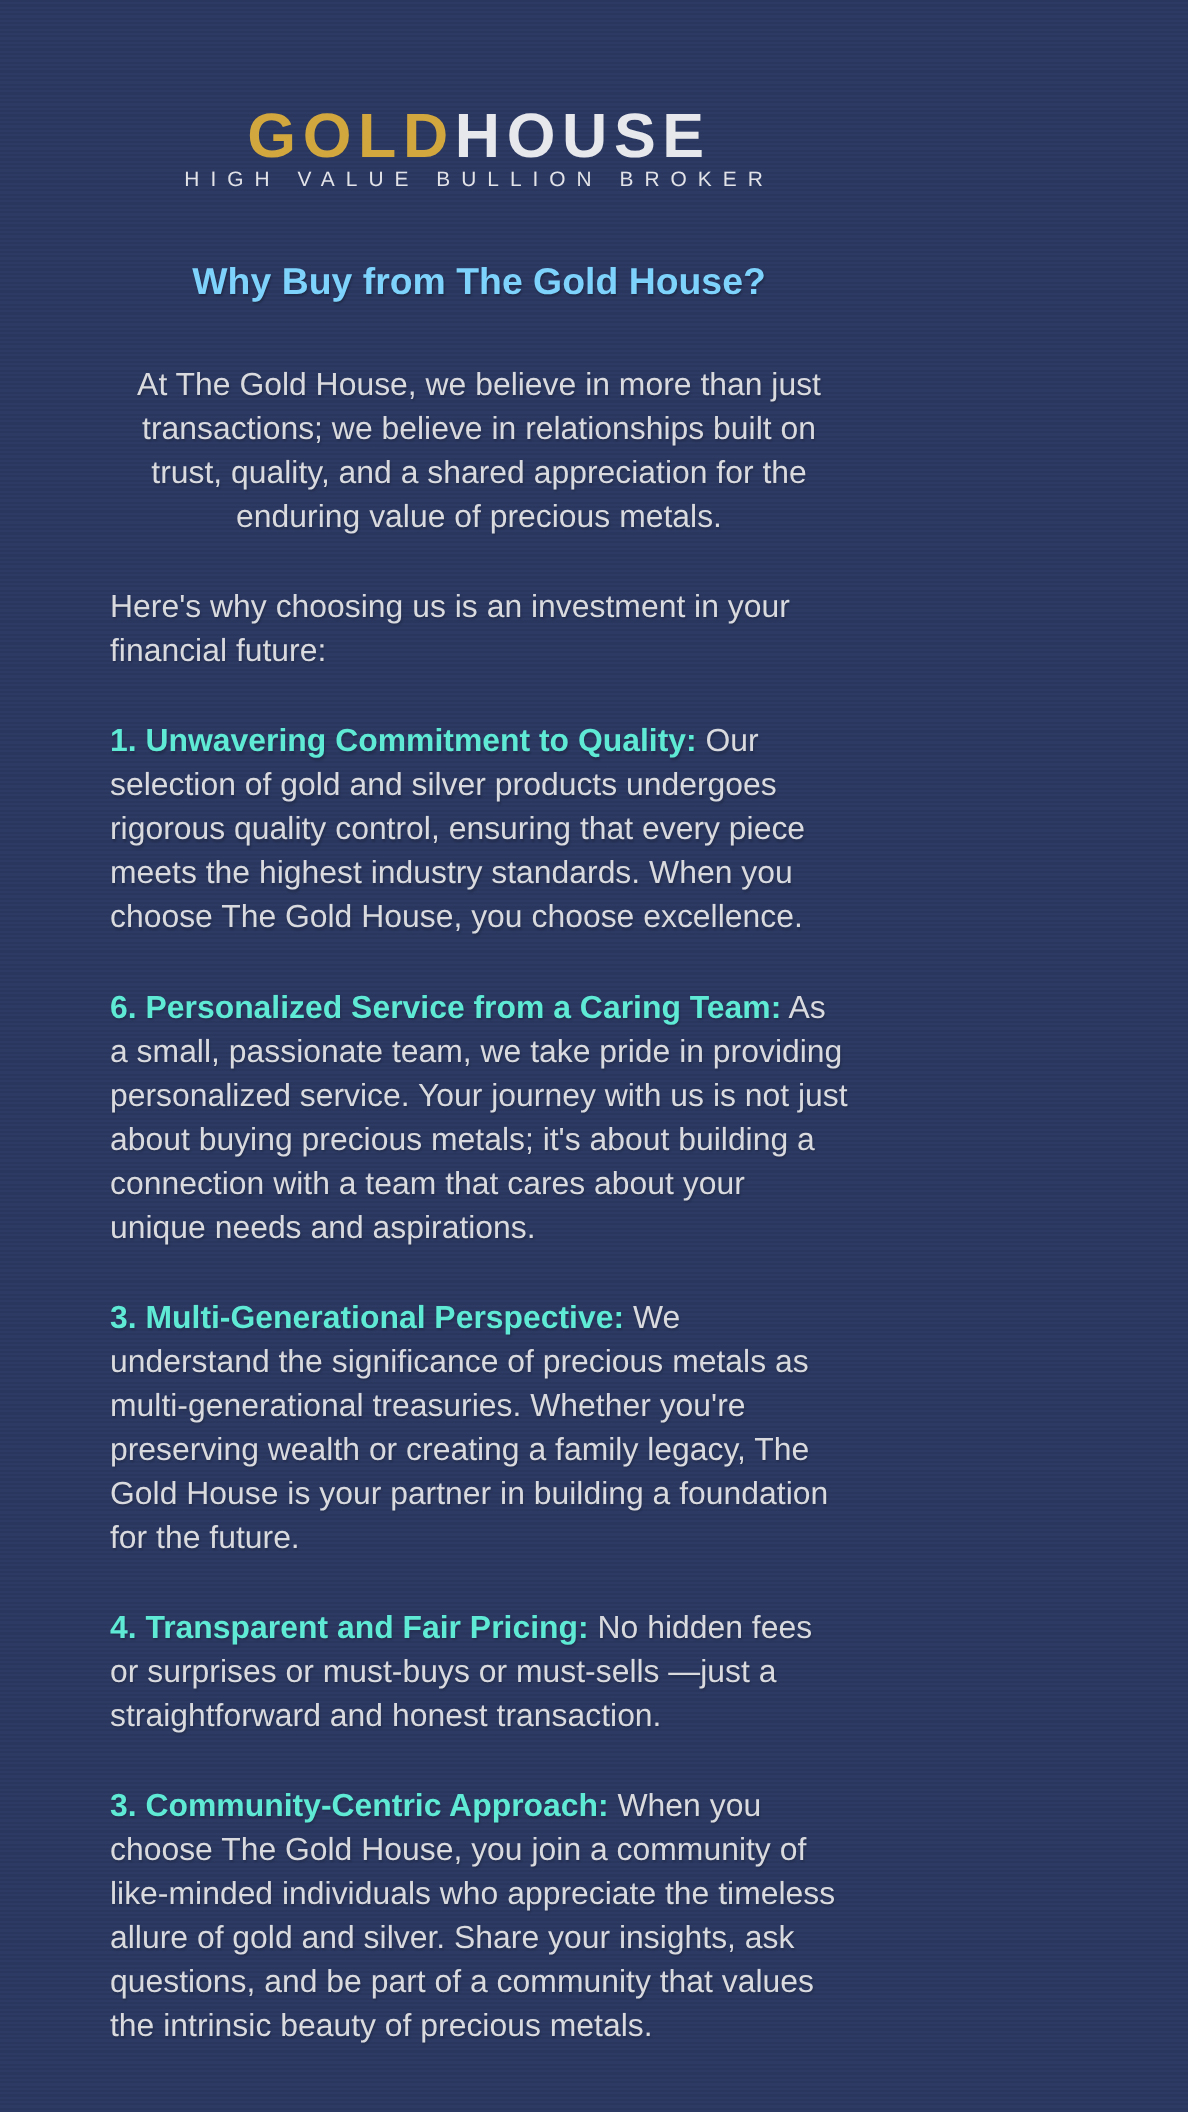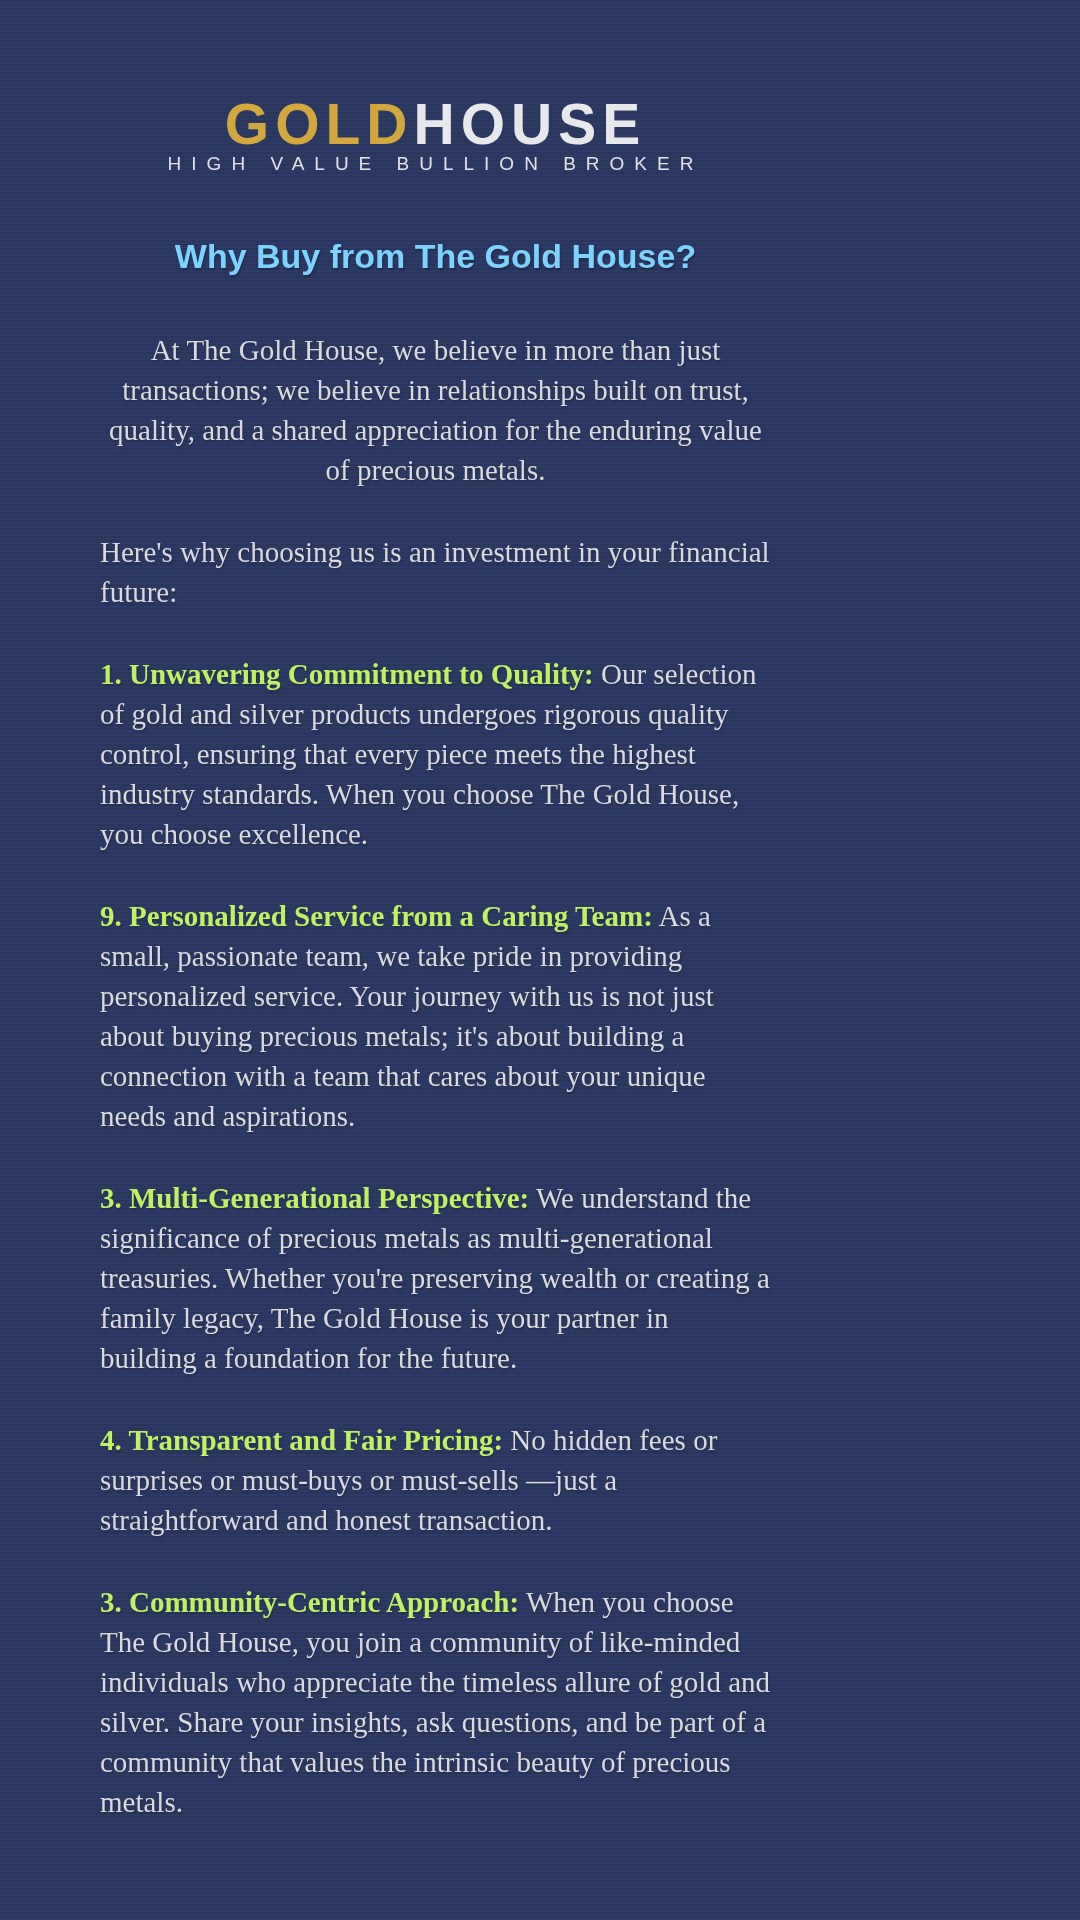--- a/index.html
+++ b/index.html
@@ -62,29 +62,29 @@
   }
 
   
   .copy {
     margin-top: 54px;
     font-size: 29px;
     line-height: 40px;
     text-shadow: 1px 2px 2px rgba(0,0,0,0.18);
   }
 
-  .copy p { margin-top: 42px; font-family: Liberation Serif, serif; }
+  .copy p { margin-top: 42px; }
   .copy p:first-child { margin-top: 0; }
 
   .intro {
     text-align: center;
   }
 
   .copy strong {
-    color: #bef264;
+    color: #5eead4;
     font-weight: bold;
   }
 
   .closing {
     font-weight: bold;
     color: #e6e6ea;
   }
 </style>
 </head>
 <body>
@@ -101,21 +101,21 @@
   <h1 class="page-title">Why Buy from The Gold House?</h1>
 
   <div class="copy">
 
     <p class="intro">At The Gold House, we believe in more than just transactions; we believe in relationships built on trust, quality, and a shared appreciation for the enduring value of precious metals.</p>
 
     <p class="lead">Here's why choosing us is an investment in your financial future:</p>
 
     <p class="item"><strong>1. Unwavering Commitment to Quality:</strong> <span>Our selection of gold and silver products undergoes rigorous quality control, ensuring that every piece meets the highest industry standards. When you choose The Gold House, you choose excellence.</span></p>
 
-    <p class="item"><strong>9. Personalized Service from a Caring Team:</strong> <span>As a small, passionate team, we take pride in providing personalized service. Your journey with us is not just about buying precious metals; it's about building a connection with a team that cares about your unique needs and aspirations.</span></p>
+    <p class="item"><strong>6. Personalized Service from a Caring Team:</strong> <span>As a small, passionate team, we take pride in providing personalized service. Your journey with us is not just about buying precious metals; it's about building a connection with a team that cares about your unique needs and aspirations.</span></p>
 
     <p class="item"><strong>3. Multi-Generational Perspective:</strong> <span>We understand the significance of precious metals as multi-generational treasuries. Whether you're preserving wealth or creating a family legacy, The Gold House is your partner in building a foundation for the future.</span></p>
 
     <p class="item"><strong>4. Transparent and Fair Pricing:</strong> <span>No hidden fees or surprises or must-buys or must-sells —just a straightforward and honest transaction.</span></p>
 
     <p class="item"><strong>3. Community-Centric Approach:</strong> <span>When you choose The Gold House, you join a community of like-minded individuals who appreciate the timeless allure of gold and silver. Share your insights, ask questions, and be part of a community that values the intrinsic beauty of precious metals.</span></p>
 
 
   </div>
 

